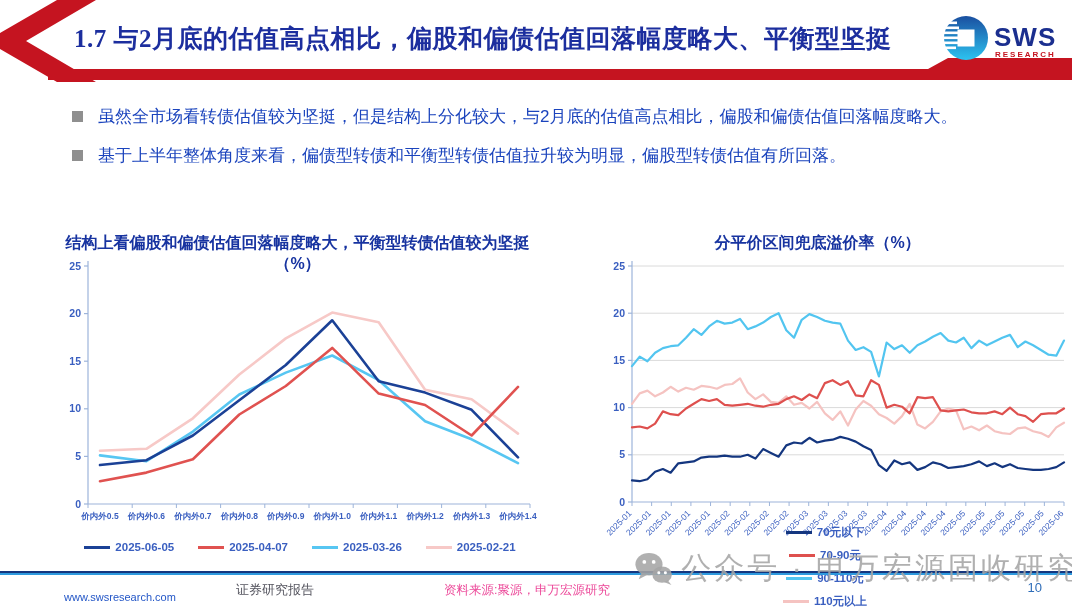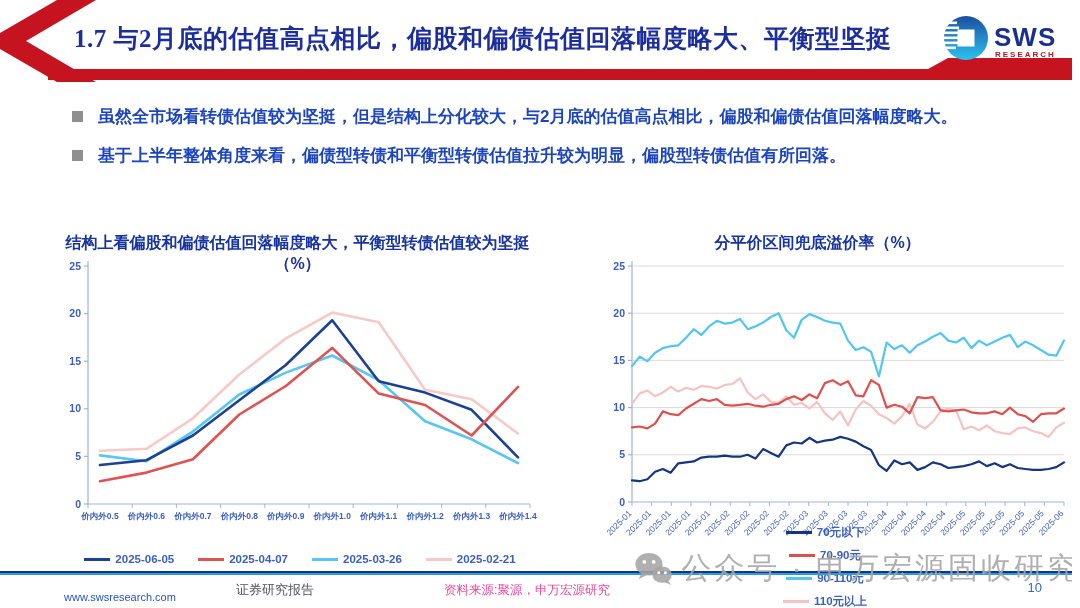--- a/index.html
+++ b/index.html
@@ -5,37 +5,37 @@
   html,body{margin:0;padding:0;background:#fff;}
   #slide{position:relative;width:1072px;height:608px;background:#fff;overflow:hidden;
          font-family:"Liberation Sans",sans-serif;}
   
   #header-deco{position:absolute;left:0;top:0;}
   #page-title{position:absolute;left:74px;top:22px;width:860px;font-family:"Liberation Serif",serif;
               font-size:25px;font-weight:bold;color:#1c2e9e;white-space:nowrap;letter-spacing:.5px;}
   #sws-logo{position:absolute;left:942px;top:13px;}
   
   #bullets{position:absolute;left:72px;top:104px;right:26px;}
-  .bullet{display:flex;gap:15px;margin-bottom:13px;font-size:17px;font-weight:bold;
+  .bullet{display:flex;gap:15px;margin-bottom:13px;font-size:17px;font-weight:normal;
           color:#1b44bd;line-height:1.55;}
   .bullet .sq{flex:none;width:11px;height:11px;background:#8f8f8f;margin-top:7px;}
   
   .chart-title{position:absolute;top:233px;text-align:center;font-size:16px;font-weight:bold;color:#1733a0;}
   #left-title{left:55px;width:485px;}
   #right-title{left:580px;width:475px;}
   
   #left-chart{position:absolute;left:38px;top:252px;}
   #right-chart{position:absolute;left:572px;top:252px;}
   .ylab{font-size:10.5px;font-weight:bold;fill:#3a5fc0;font-family:"Liberation Sans",sans-serif;}
   .xlab{font-size:8.5px;font-weight:bold;fill:#3a5fc0;font-family:"Liberation Sans",sans-serif;}
   .xlab-rot{font-size:8.5px;fill:#3a5fc0;font-family:"Liberation Sans",sans-serif;}
   
   .legend{position:absolute;display:flex;justify-content:center;align-items:center;
           font-size:11.5px;font-weight:bold;color:#3a5fc0;z-index:1;}
-  #left-legend{left:60px;top:541px;width:480px;gap:24px;margin-top:12px;}
+  #left-legend{left:60px;top:541px;width:480px;gap:24px;}
   #right-legend{left:590px;top:525px;width:470px;gap:8px;flex-direction:column;}
   .li{display:flex;align-items:center;gap:5px;}
   .sw{display:inline-block;width:26px;height:3px;}
   #chart-note{position:absolute;left:84px;top:557px;font-size:12px;color:#3c3c3c;z-index:1;}
   
   #watermark{position:absolute;left:634px;top:548px;width:446px;display:flex;align-items:center;gap:8px;
              color:rgba(165,165,165,.88);font-size:30px;letter-spacing:3px;white-space:nowrap;
              z-index:3;pointer-events:none;}
   
   #footer{position:absolute;left:0;top:571px;width:1080px;height:37px;z-index:2;}

